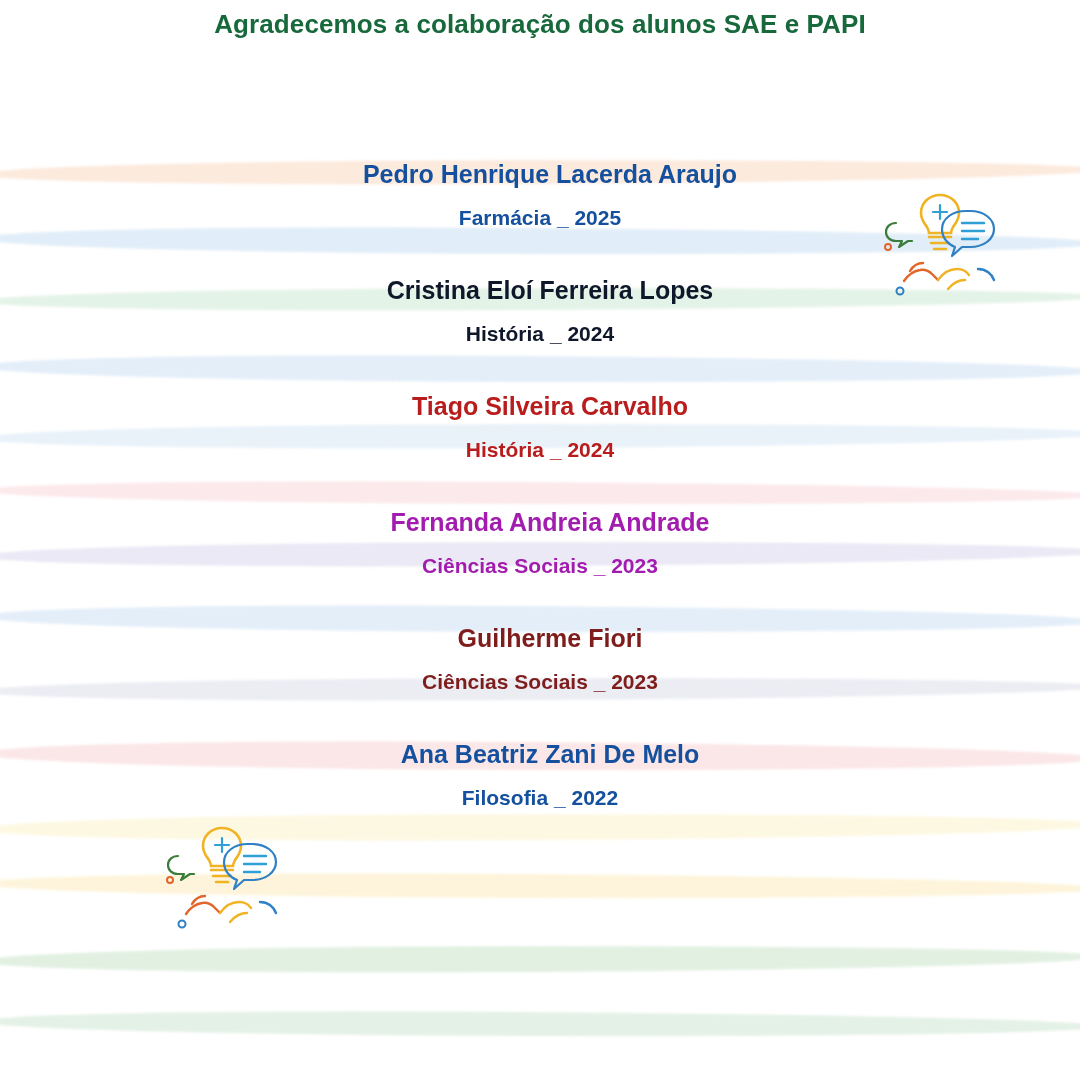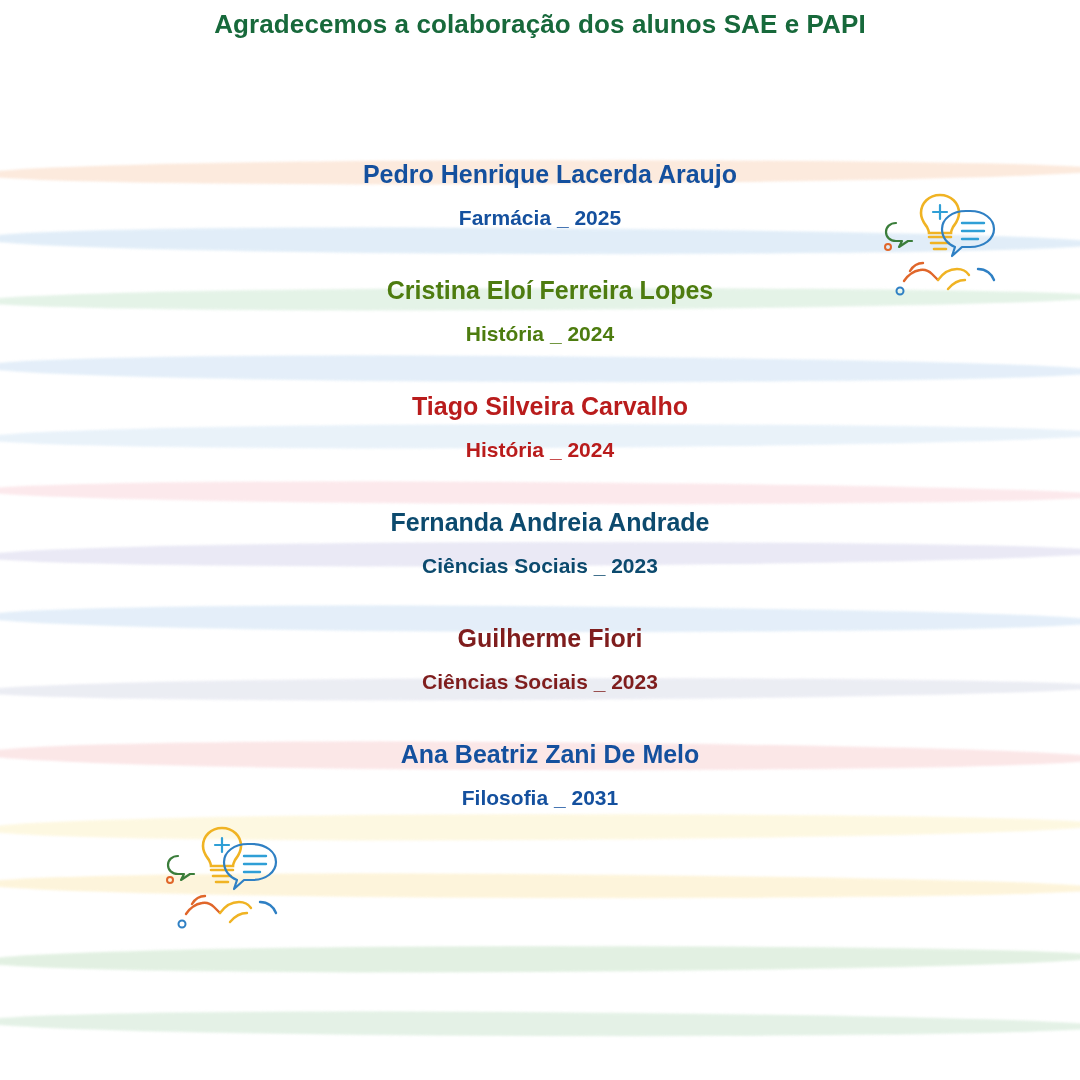--- a/index.html
+++ b/index.html
@@ -108,39 +108,39 @@
 
   <div class="header">
     <div class="header-line" style="color: rgb(23, 105, 59);">Agradecemos a colaboração dos alunos SAE e PAPI</div>
   </div>
 
   <div class="people">
     <div class="person" style="color: rgb(20, 80, 158);">
       <div class="name">Pedro Henrique Lacerda Araujo</div>
       <div class="course">Farmácia _ 2025</div>
     </div>
-    <div class="person" style="color: #4d7c0f;">
+    <div class="person" style="color: #0f172a;">
       <div class="name">Cristina Eloí Ferreira Lopes</div>
       <div class="course">História  _ 2024</div>
     </div>
     <div class="person" style="color: #b91c1c;">
       <div class="name">Tiago Silveira Carvalho</div>
       <div class="course">História _ 2024</div>
     </div>
-    <div class="person" style="color: #0c4a6e;">
+    <div class="person" style="color: #a21caf;">
       <div class="name">Fernanda Andreia Andrade</div>
       <div class="course">Ciências Sociais _ 2023</div>
     </div>
     <div class="person" style="color: #7f1d1d;">
       <div class="name">Guilherme Fiori</div>
       <div class="course">Ciências Sociais _ 2023</div>
     </div>
     <div class="person" style="color: rgb(20, 80, 158);">
       <div class="name">Ana Beatriz Zani De Melo</div>
-      <div class="course">Filosofia _ 2031</div>
+      <div class="course">Filosofia _ 2022</div>
     </div>
   </div>
 
   <div class="logo logo-right">
     <svg width="140" height="120" viewBox="0 0 140 120" fill="none">
 
       <path d="M18 38c-6 0-10 4-10 9s4 9 10 9h6l-3 6 9-6h4" stroke="#3a7d3a" stroke-width="2.2" fill="none" stroke-linecap="round" stroke-linejoin="round"></path>
       <circle cx="10" cy="62" r="3" stroke="#e0662a" stroke-width="2" fill="none"></circle>
 
       <path d="M62 10c-11 0-19 8-19 18 0 7 4 11 6 14 1 2 2 4 2 6h22c0-2 1-4 2-6 2-3 6-7 6-14 0-10-8-18-19-18z" stroke="#f0b323" stroke-width="2.6" fill="none"></path>

